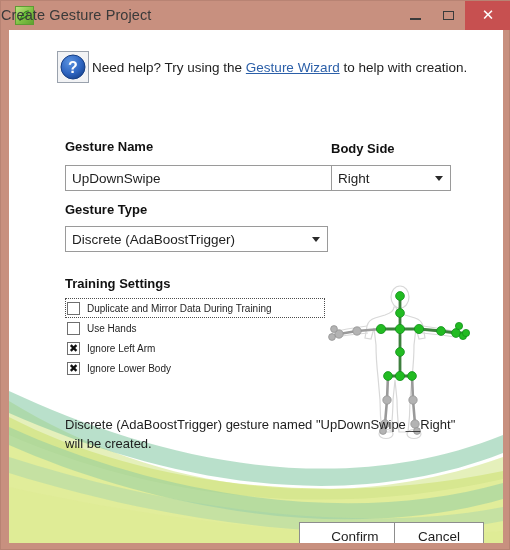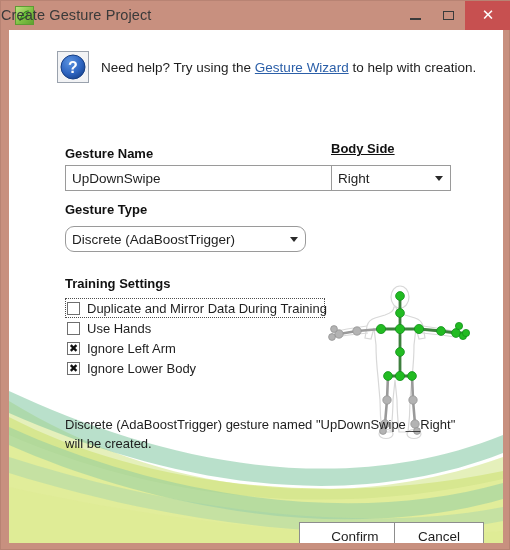--- a/index.html
+++ b/index.html
@@ -133,21 +133,21 @@
     width: 32px;
     height: 32px;
     border: 1px solid #9aa2ad;
     box-sizing: border-box;
     background: #f2f3f5;
     display: flex;
     align-items: center;
     justify-content: center;
   }
   .help-text {
-    margin-left: 12px;
+    margin-left: 3px;
     font-size: 13.5px;
     color: #1e1e1e;
     white-space: nowrap;
   }
   .help-link {
     color: #2b5fa8;
     text-decoration: underline;
     cursor: pointer;
   }
 
@@ -231,21 +231,21 @@
   .cb-mark {
     font-family: "DejaVu Sans", sans-serif;
     font-size: 11px;
     line-height: 1;
     color: #111111;
     display: none;
   }
   .cb-box.checked .cb-mark { display: block; }
   .cb-label {
     margin-left: 7px;
-    font-size: 13px;
+    font-size: 10px;
     color: #1e1e1e;
     white-space: nowrap;
   }
 
   
   .skeleton {
     position: absolute;
     left: 316px;
     top: 252px;
     width: 150px;
@@ -329,33 +329,33 @@
           <circle cx="13" cy="13" r="12" fill="url(#qg)"></circle>
           <circle cx="13" cy="13" r="12" fill="none" stroke="#173f85" stroke-width="1"></circle>
           <text x="13" y="19.2" text-anchor="middle" font-family="Liberation Sans, sans-serif" font-size="16" font-weight="bold" fill="#ffffff">?</text>
         </svg>
       </div>
       <div class="help-text">
         <span>Need help? Try using the </span><span class="help-link">Gesture Wizard</span><span> to help with creation.</span>
       </div>
     </div>
 
-    <div class="field-label" style="left:56px; top:116px;">Gesture Name</div>
+    <div class="field-label" style="left:56px; top:109px;">Gesture Name</div>
     <input class="txtbox" style="left: 56px; top: 135px; width: 271px; height: 26px;" value="UpDownSwipe">
 
-    <div class="field-label" style="left:322px; top:111px;text-decoration:underline;">Body Side</div>
+    <div class="field-label" style="left:322px; top:111px;">Body Side</div>
     <div class="combo" style="left:322px; top:135px; width:120px; height:26px;gap:24px;">
       <div class="combo-text">Right</div>
       <div class="combo-arrow">
           <div class="tri-down"></div>
         </div>
     </div>
 
     <div class="field-label" style="left:56px; top:172px;">Gesture Type</div>
-    <div class="combo" style="left:56px; top:196px; width:241px; height:26px;border-radius:9px;">
+    <div class="combo" style="left:56px; top:196px; width:263px; height:26px;">
       <div class="combo-text">Discrete (AdaBoostTrigger)</div>
       <div class="combo-arrow">
           <div class="tri-down"></div>
         </div>
     </div>
 
     <div class="field-label" style="left:56px; top:246px;">Training Settings</div>
 
     <div class="cb-list">
 

